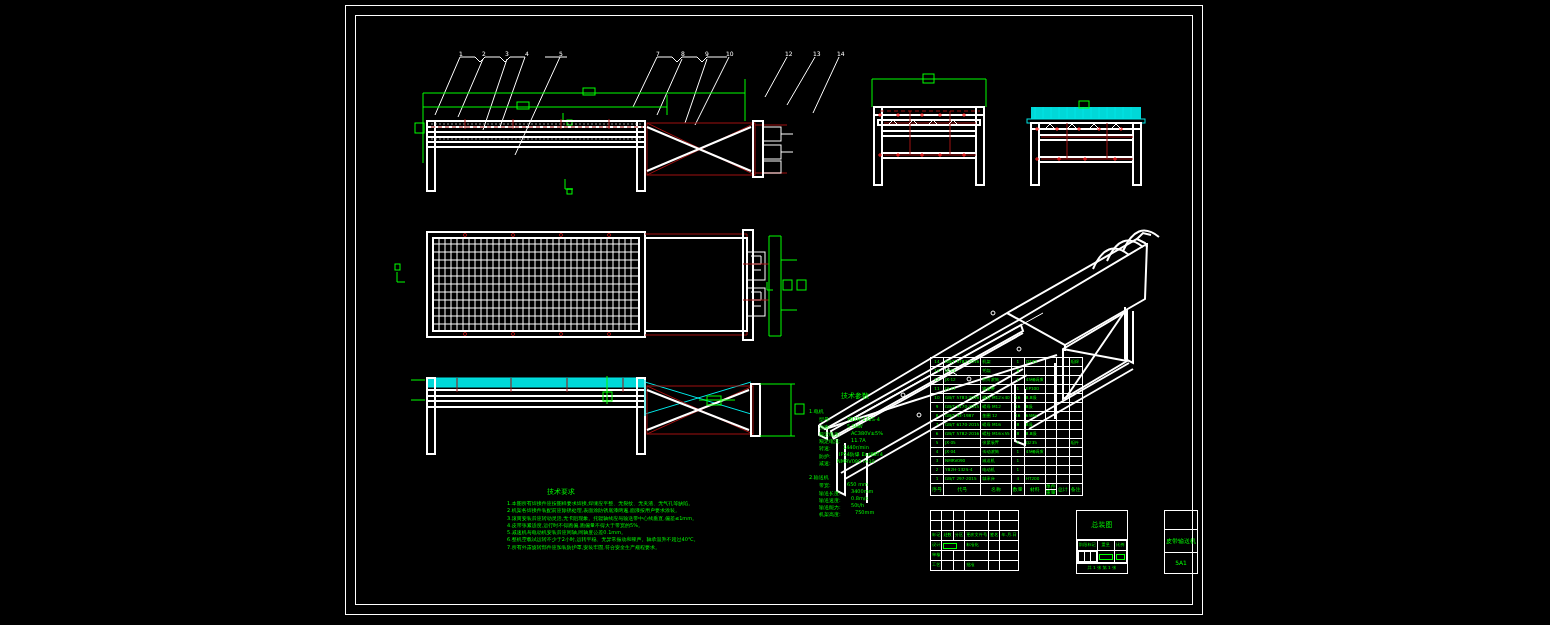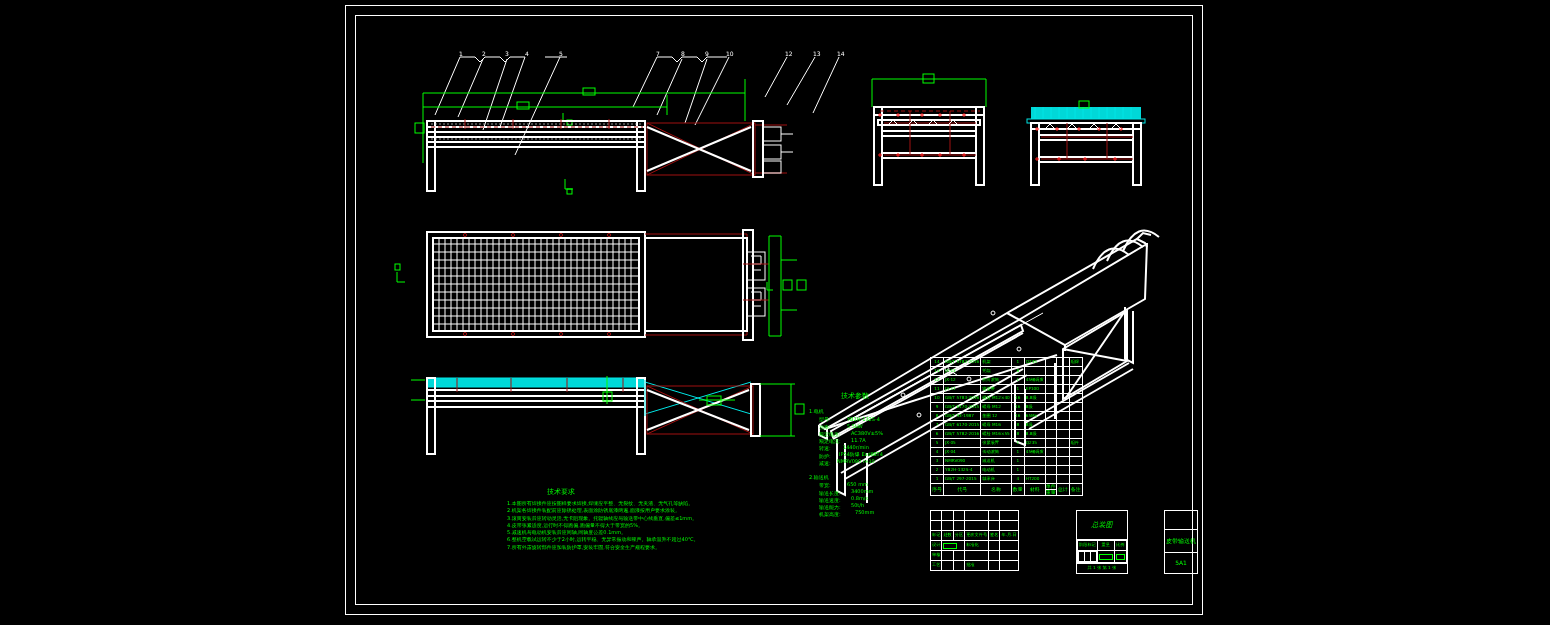--- a/index.html
+++ b/index.html
@@ -719,21 +719,21 @@
           <td>批准</td>
           <td></td>
               <td></td>
         </tr>
       </tbody>
         </table>
 
       <table class="tbk" style="left:146px;top:0;">
         <tbody>
             <tr>
-          <td class="big" style="width:86px;height:28px;font-style:italic;">总装图</td>
+          <td class="big" style="width:86px;height:28px;">总装图</td>
         </tr>
         <tr>
           <td style="padding:0;">
             <table style="position:relative;border-collapse:collapse;">
               <tbody>
                     <tr>
                 <td style="width:30px;text-align:center;">阶段标记</td>
                 <td style="width:20px;text-align:center;">重量</td>
                 <td style="width:22px;text-align:center;">比例</td>
               </tr>

